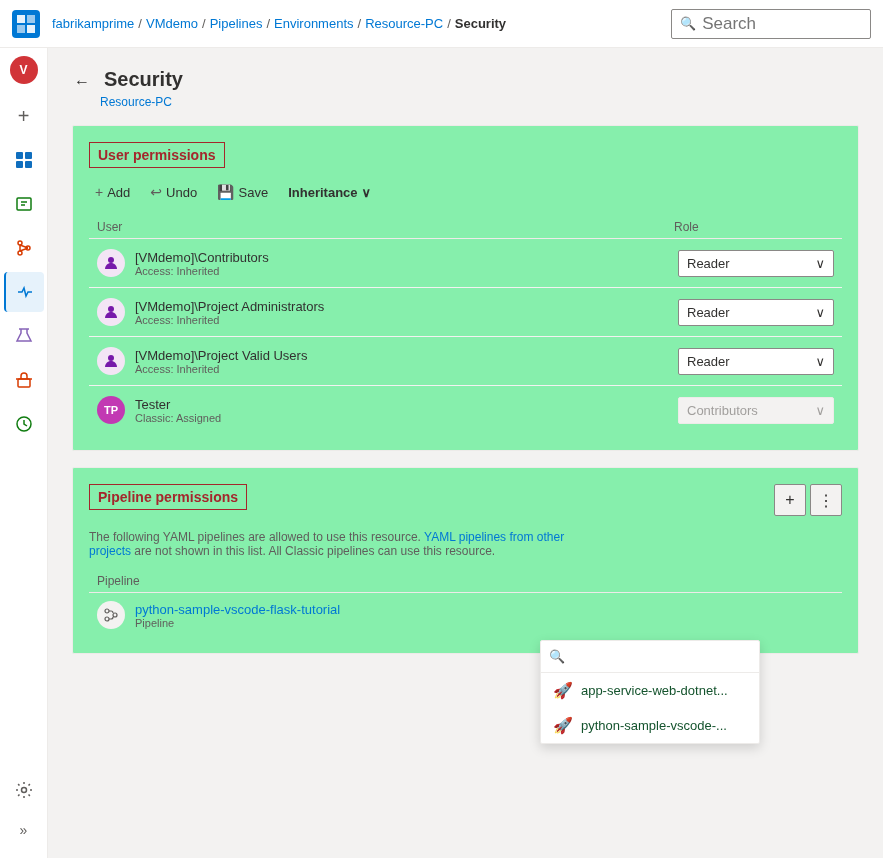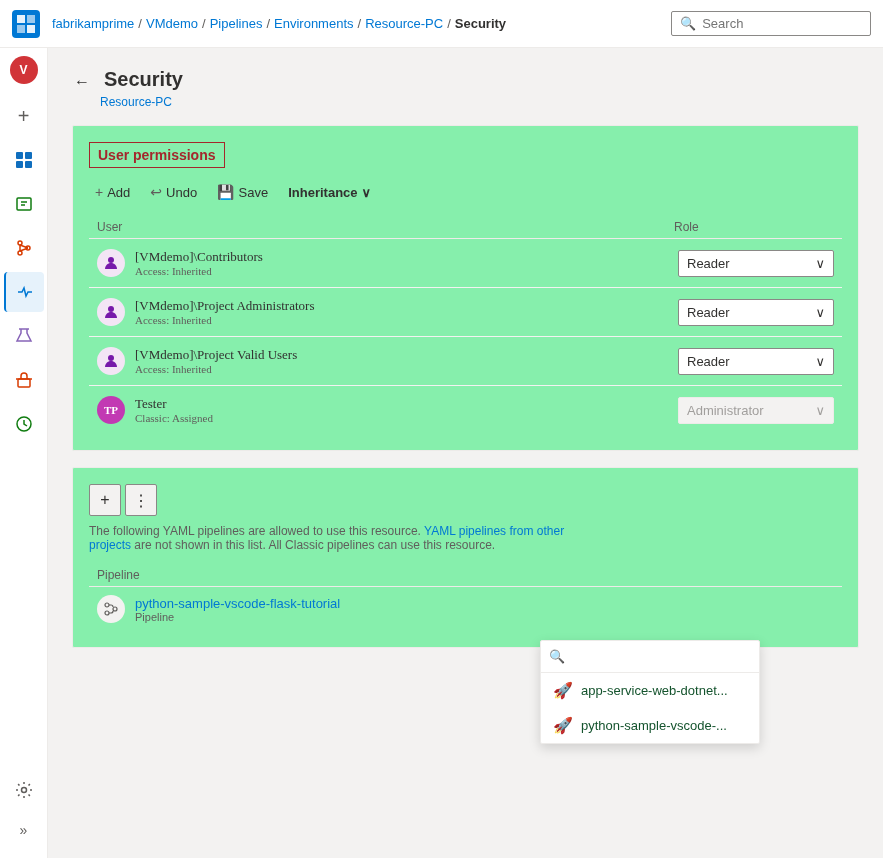--- a/index.html
+++ b/index.html
@@ -35,21 +35,21 @@
     .search-box {
       display: flex; align-items: center;
       border: 1px solid #8a8886;
       border-radius: 2px;
       padding: 4px 8px;
       background: #fff;
       width: 200px;
       gap: 6px;
     }
     .search-box input {
-      border: none; outline: none; font-size: 13px; width: 100%;
+      border: none; outline: none; font-size: 17px; width: 100%;
       color: #605e5c;
     }
 
     
     .layout {
       display: flex;
       height: calc(858px - 48px);
     }
 
     
@@ -157,21 +157,21 @@
     .col-user { flex: 1; }
     .col-role { width: 160px; }
 
     .table-row {
       display: flex;
       align-items: center;
       padding: 10px 8px;
       border-bottom: 1px solid #f3f2f1;
     }
     .table-row:last-child { border-bottom: none; }
-    .user-info { flex: 1; display: flex; align-items: center; gap: 10px; font-family: Liberation Serif, serif; }
+    .user-info { flex: 1; display: flex; align-items: center; gap: 10px; }
     .user-avatar {
       width: 28px; height: 28px; border-radius: 50%;
       display: flex; align-items: center; justify-content: center;
       font-size: 14px; color: #7719aa; background: #f3e5f5;
     }
     .user-avatar.tester {
       background: #c239b3; color: white; font-size: 11px; font-weight: bold;
     }
     .user-text .name { font-size: 13px; color: #323130; }
     .user-text .access { font-size: 11px; color: #605e5c; }
@@ -434,28 +434,31 @@
       
       <div class="table-row">
         <div class="user-info">
           <div class="user-avatar tester">TP</div>
           <div class="user-text">
             <div class="name">Tester</div>
             <div class="access">Classic: Assigned</div>
           </div>
         </div>
         <div class="role-dropdown disabled">
-          <span>Administrator</span>
+          <span>Contributors</span>
           <span>∨</span>
         </div>
       </div>
     </div>
 
     <div class="card">
       <div style="display:flex; align-items:flex-start; justify-content:space-between; margin-bottom:8px;">
+        <div>
+          <div class="section-title">Pipeline permissions</div>
+        </div>
         <div class="pipeline-actions">
           <div class="icon-btn">+</div>
           <div class="icon-btn">⋮</div>
         </div>
       </div>
       <div class="pipeline-description">
         The following YAML pipelines are allowed to use this resource. <span class="highlight">YAML pipelines from other projects</span> are not shown in this list. All Classic pipelines can use this resource.
       </div>
       <div class="table-header">
         <div class="col-pipeline">Pipeline</div>

